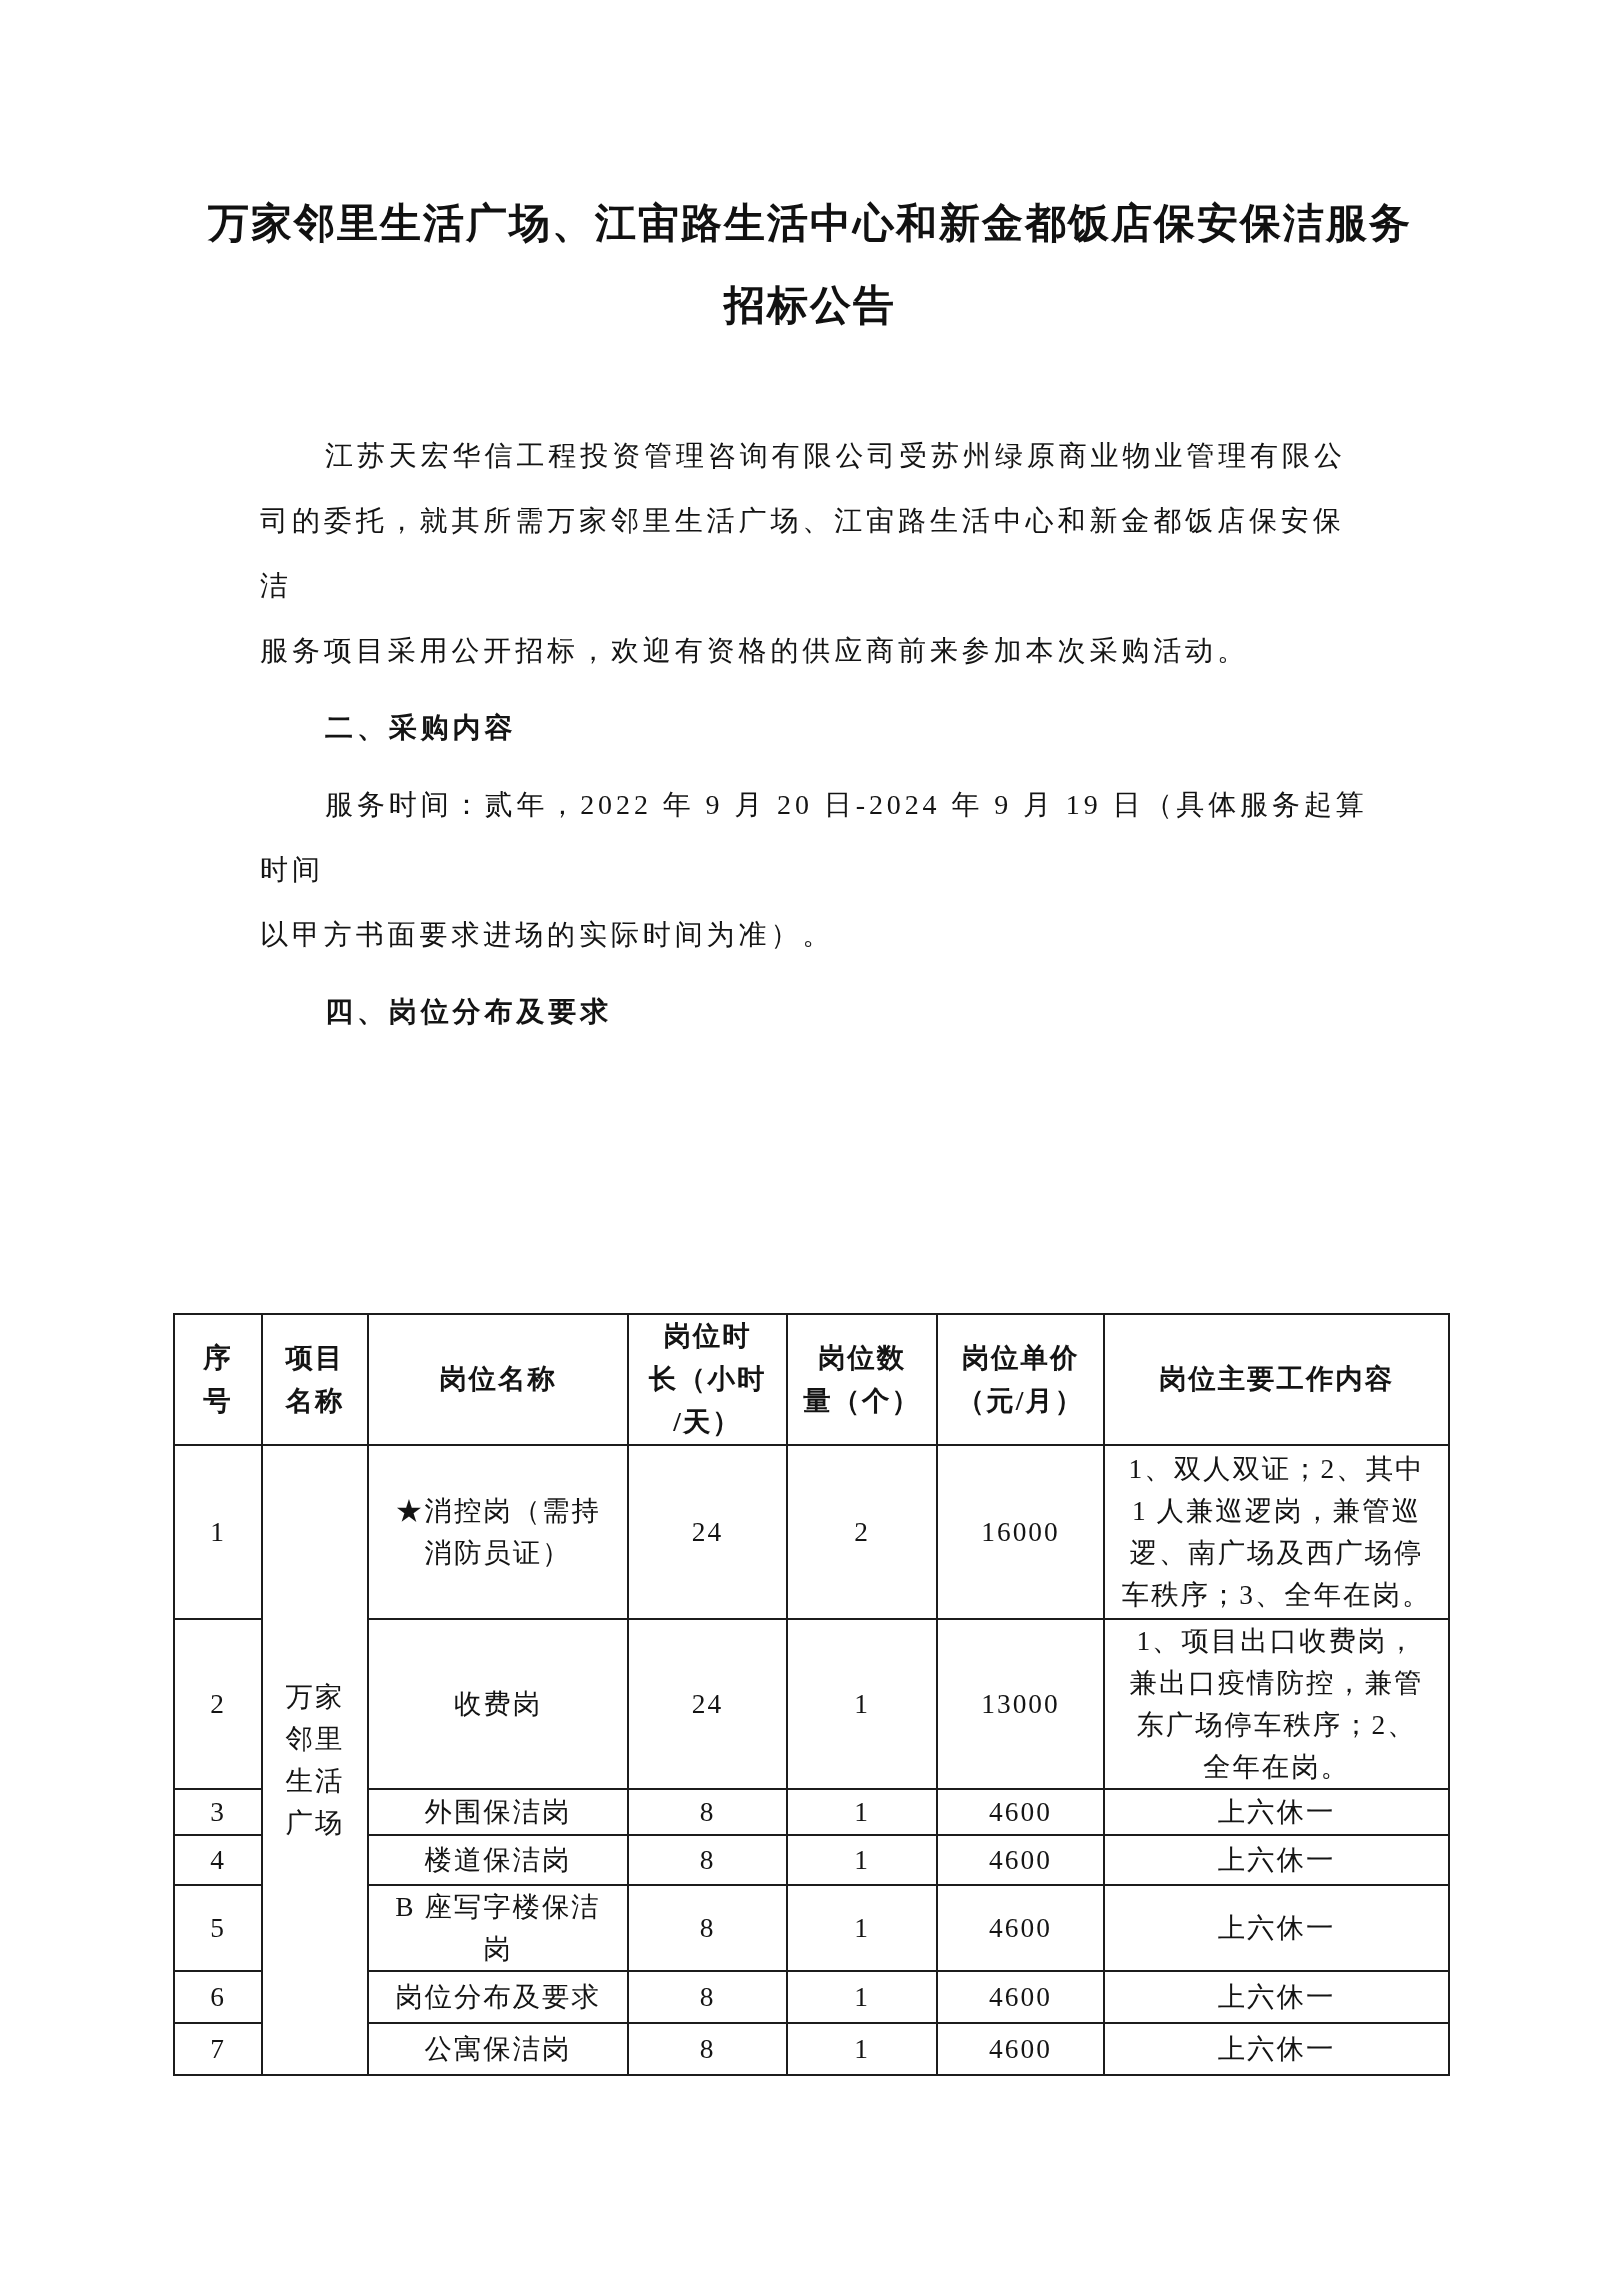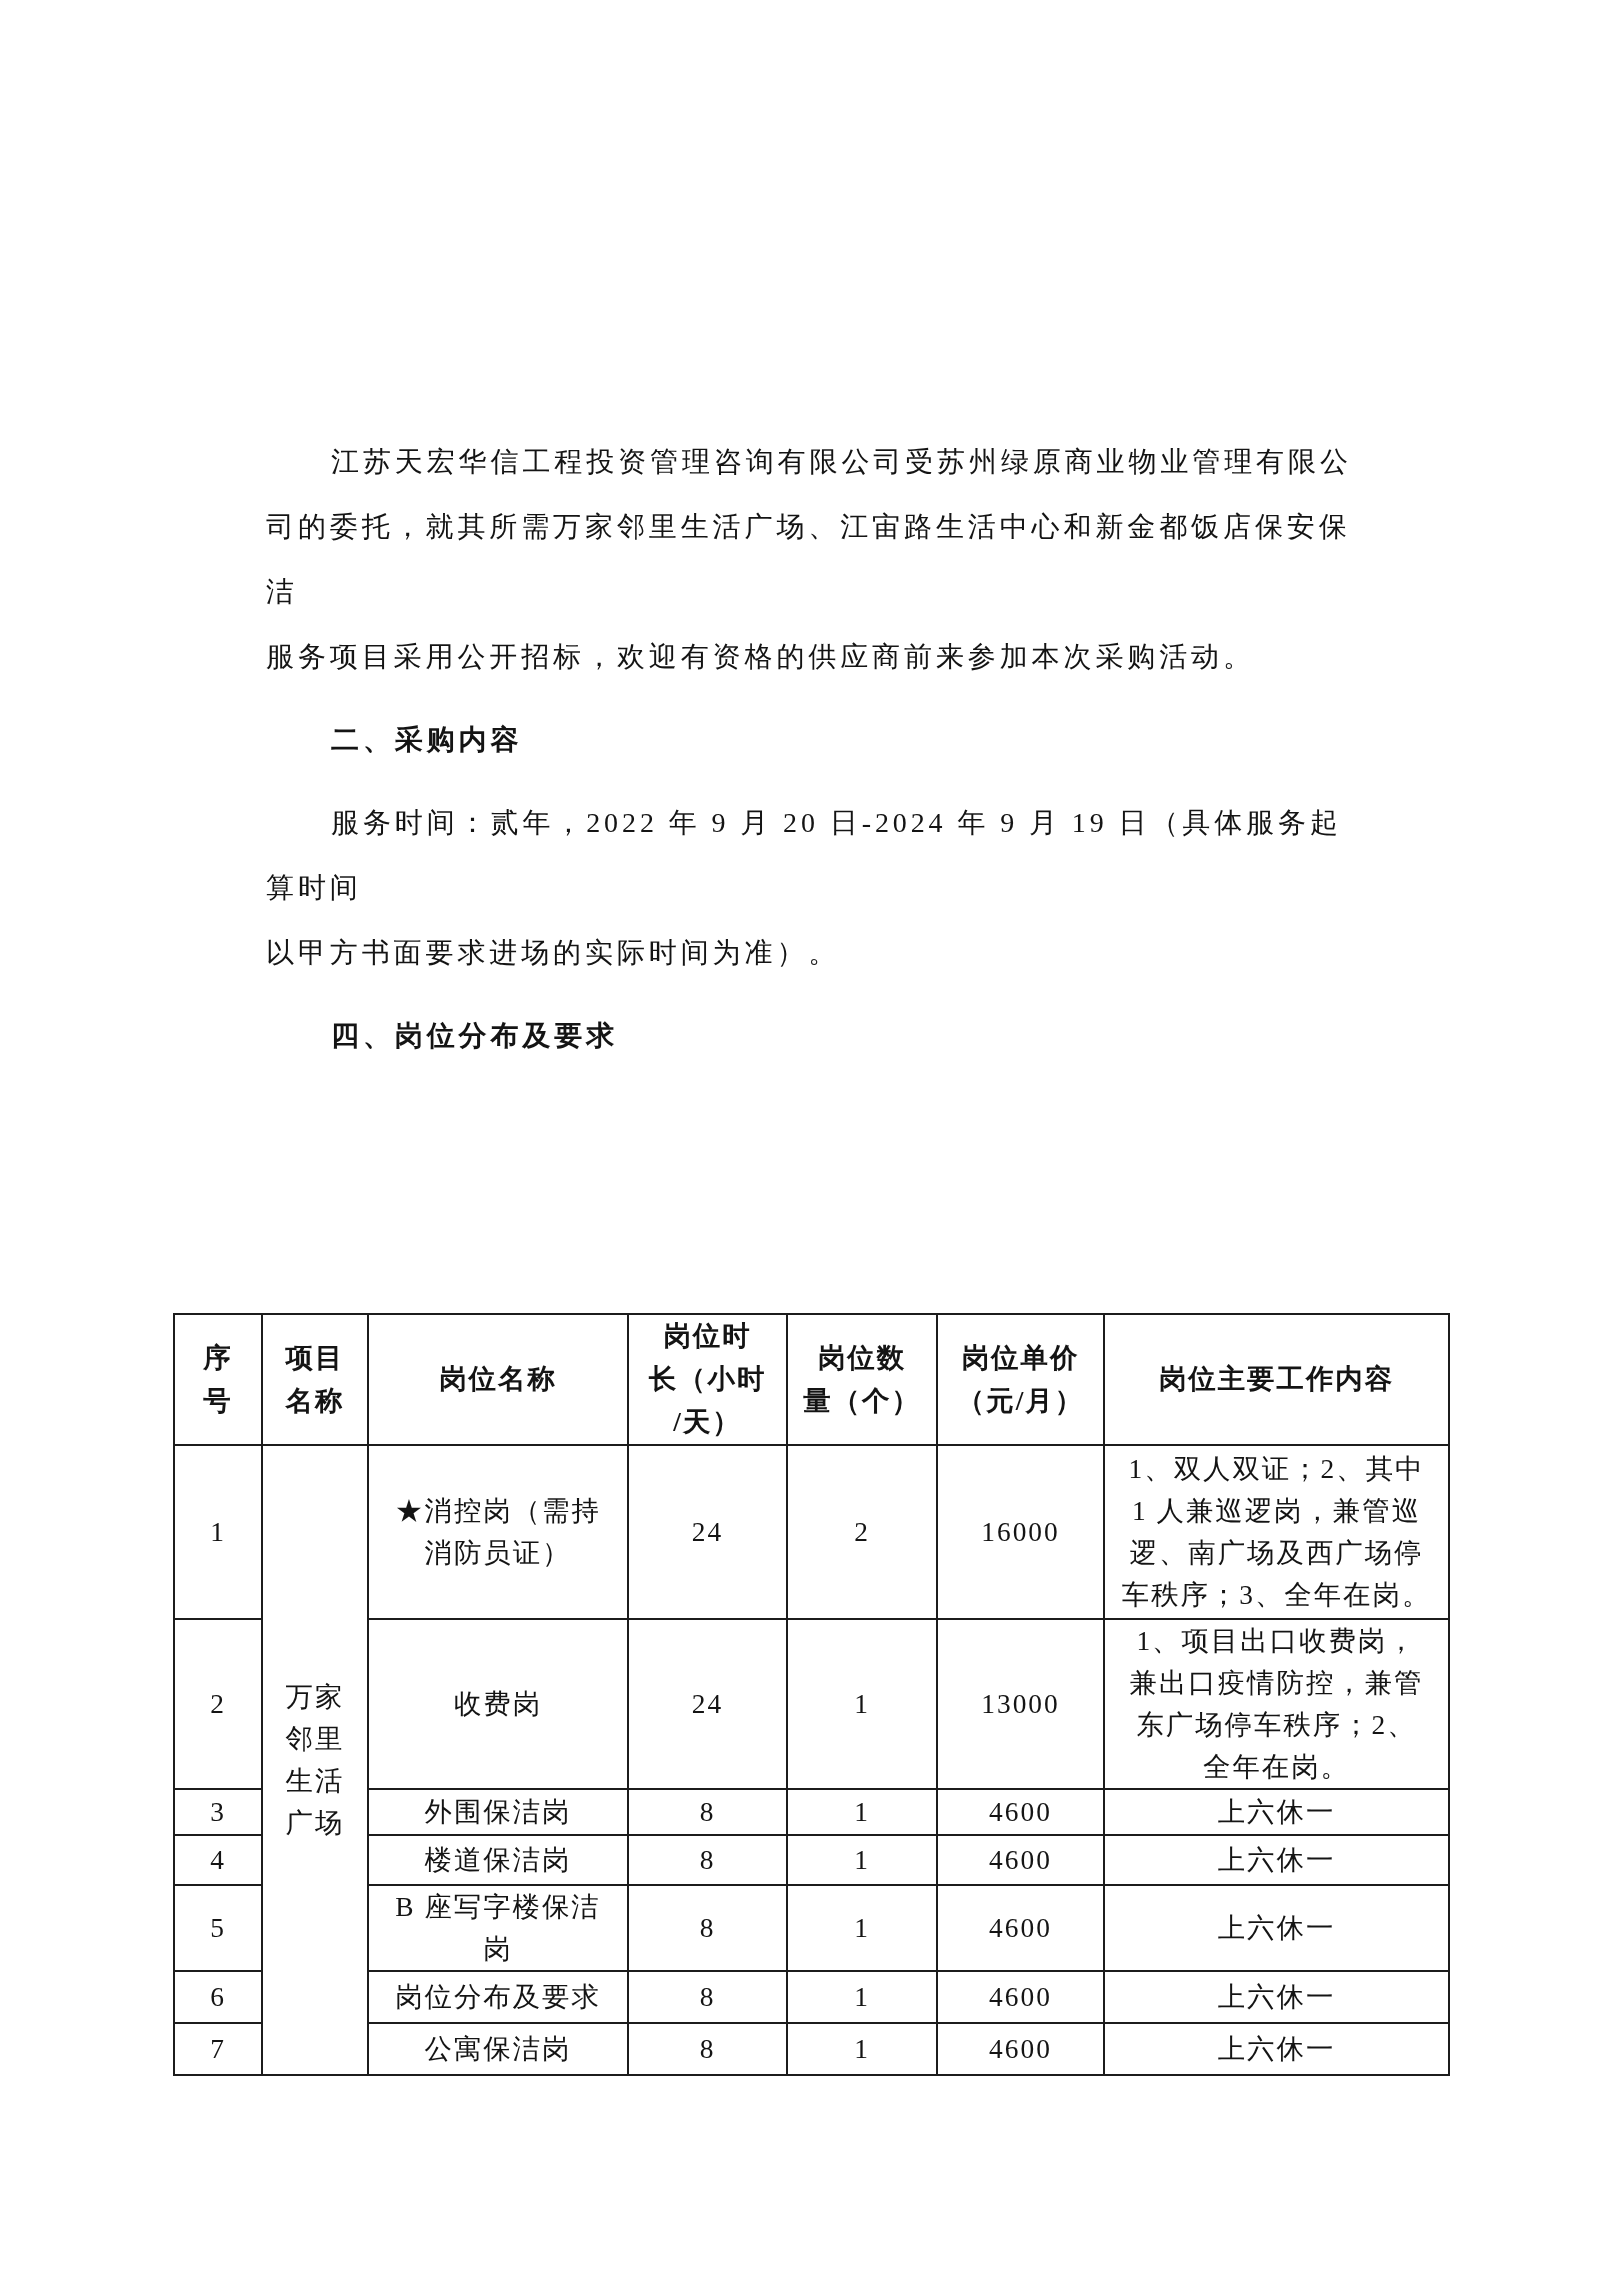--- a/index.html
+++ b/index.html
@@ -20,21 +20,21 @@
     letter-spacing:2px;
     color:#111;
   }
   
   .body-text{
     position:absolute;top:411px;left:248px;width:1135px;
     font-size:28px;line-height:65px;letter-spacing:3.9px;
     color:#141414;
   }
   .body-text p{
-    margin:18px;padding:0;
+    margin:12px;padding:0;
     white-space:pre-line;
     text-indent:65px;
     text-align:left;
   }
   .bold{font-weight:700;}
   .u-blank{
     border-bottom:2px solid #1a1a1a;
     padding:0 15.7px;
   }
   .u-budget{
@@ -79,20 +79,24 @@
   tr.r4{height:50px;}
   tr.r5{height:85px;}
   tr.r6{height:52px;}
   tr.r7{height:52px;}
 </style>
 </head>
 <body>
 
 <div class="page">
 
+  <div class="doc-title">
+    <div>万家邻里生活广场、江宙路生活中心和新金都饭店保安保洁服务</div>
+    <div>招标公告</div>
+  </div>
 
   <div class="body-text">
     <p>江苏天宏华信工程投资管理咨询有限公司受苏州绿原商业物业管理有限公
 司的委托，就其所需万家邻里生活广场、江宙路生活中心和新金都饭店保安保洁
 服务项目采用公开招标，欢迎有资格的供应商前来参加本次采购活动。</p>
     <p class="bold">二、采购内容</p>
     <p>服务时间：贰年，2022 年 9 月 20 日-2024 年 9 月 19 日（具体服务起算时间
 以甲方书面要求进场的实际时间为准）。</p>
     <p class="bold">四、岗位分布及要求</p>
   </div>

